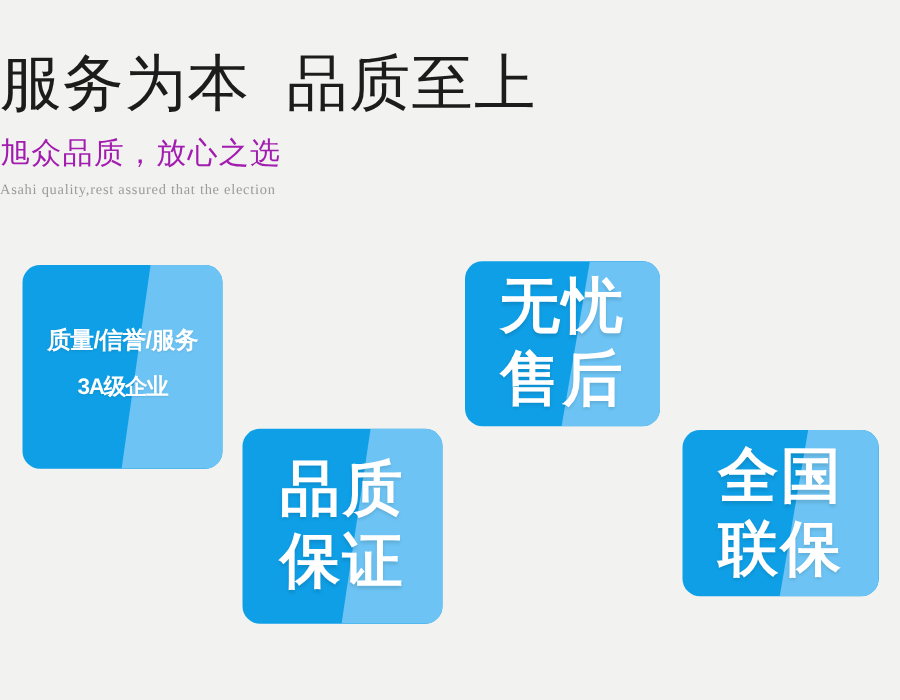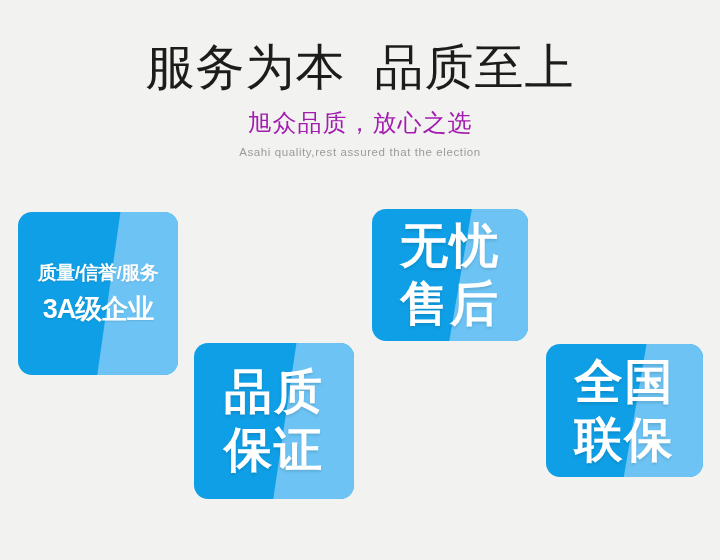--- a/index.html
+++ b/index.html
@@ -21,21 +21,20 @@
     height: 560px;
     background: #f2f2f0;
   }
 
   
   .header {
     position: absolute;
     left: 0;
     top: 0;
     width: 720px;
-    text-align: center;
   }
   .title-main {
     margin: 0;
     padding-top: 38px;
     font-family: "Liberation Sans", sans-serif;
     font-size: 49px;
     line-height: 58px;
     font-weight: 400;
     letter-spacing: 1px;
     color: #1c1c1c;
@@ -47,21 +46,21 @@
     font-family: "Liberation Serif", serif;
     font-size: 24px;
     line-height: 30px;
     font-weight: 400;
     letter-spacing: 1px;
     color: #a21caf;
   }
   .title-en {
     margin: 0;
     padding-top: 7px;
-    font-family: Liberation Sans, sans-serif;
+    font-family: Liberation Serif, serif;
     font-size: 11.5px;
     line-height: 15px;
     letter-spacing: 0.6px;
     color: #9b9b9b;
   }
 
   
   .badge {
     position: absolute;
     border-radius: 14px;
@@ -106,21 +105,21 @@
     font-family: "Liberation Sans", sans-serif;
     font-size: 19px;
     line-height: 24px;
     font-weight: bold;
     letter-spacing: -0.5px;
     white-space: nowrap;
     text-shadow: 0 1px 2px rgba(0,0,0,0.10);
   }
   .line-big {
     font-family: "Liberation Sans", sans-serif;
-    font-size: 27px;
+    font-size: 18px;
     line-height: 34px;
     font-weight: bold;
     letter-spacing: -1px;
     white-space: nowrap;
     margin-top: 7px;
     text-shadow: 0 1px 2px rgba(0,0,0,0.10);
   }
   .line-huge {
     font-family: "Liberation Sans", sans-serif;
     font-size: 48px;

